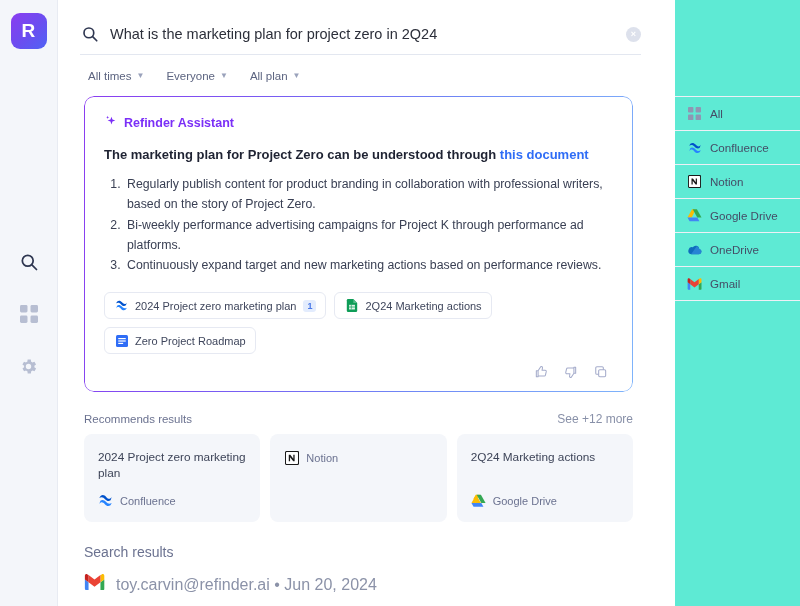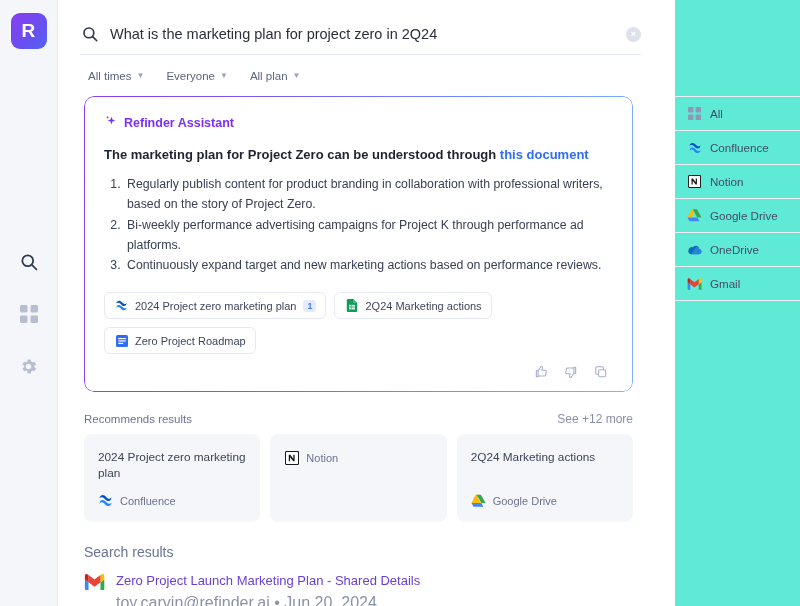--- a/index.html
+++ b/index.html
@@ -309,21 +309,20 @@
       <div class="res-icon">
         <svg width="21" height="16" viewBox="0 0 24 18">
           <path d="M1.8 18h3.4V9.3L1 6.1v10.1C1 17.2 1.4 18 1.8 18z" fill="#4285f4"></path>
           <path d="M18.8 18h3.4c.6 0 1-.5 1-1.1V6.1l-4.4 3.2z" fill="#34a853"></path>
           <path d="M18.8 1.1v8.2L23.2 6V1.8c0-1.5-1.7-2.4-2.9-1.5z" fill="#fbbc04"></path>
           <path d="M5.2 9.3V1.1L12 6.2l6.8-5.1v8.2L12 14.4z" fill="#ea4335"></path>
           <path d="M1 1.8V6l4.2 3.3V1.1L3.9.3C2.7-.6 1 .3 1 1.8z" fill="#c5221f"></path>
         </svg>
       </div>
       <div class="res-body">
-        <div class="res-title">Zero Project Launch Marketing Plan - Shared Details</div>
         <div class="res-meta">
           <span>toy.carvin@refinder.ai</span>
           <span>•</span>
           <span>Jun 20, 2024</span>
         </div>
 
       </div>
     </div>
   </div>
 

